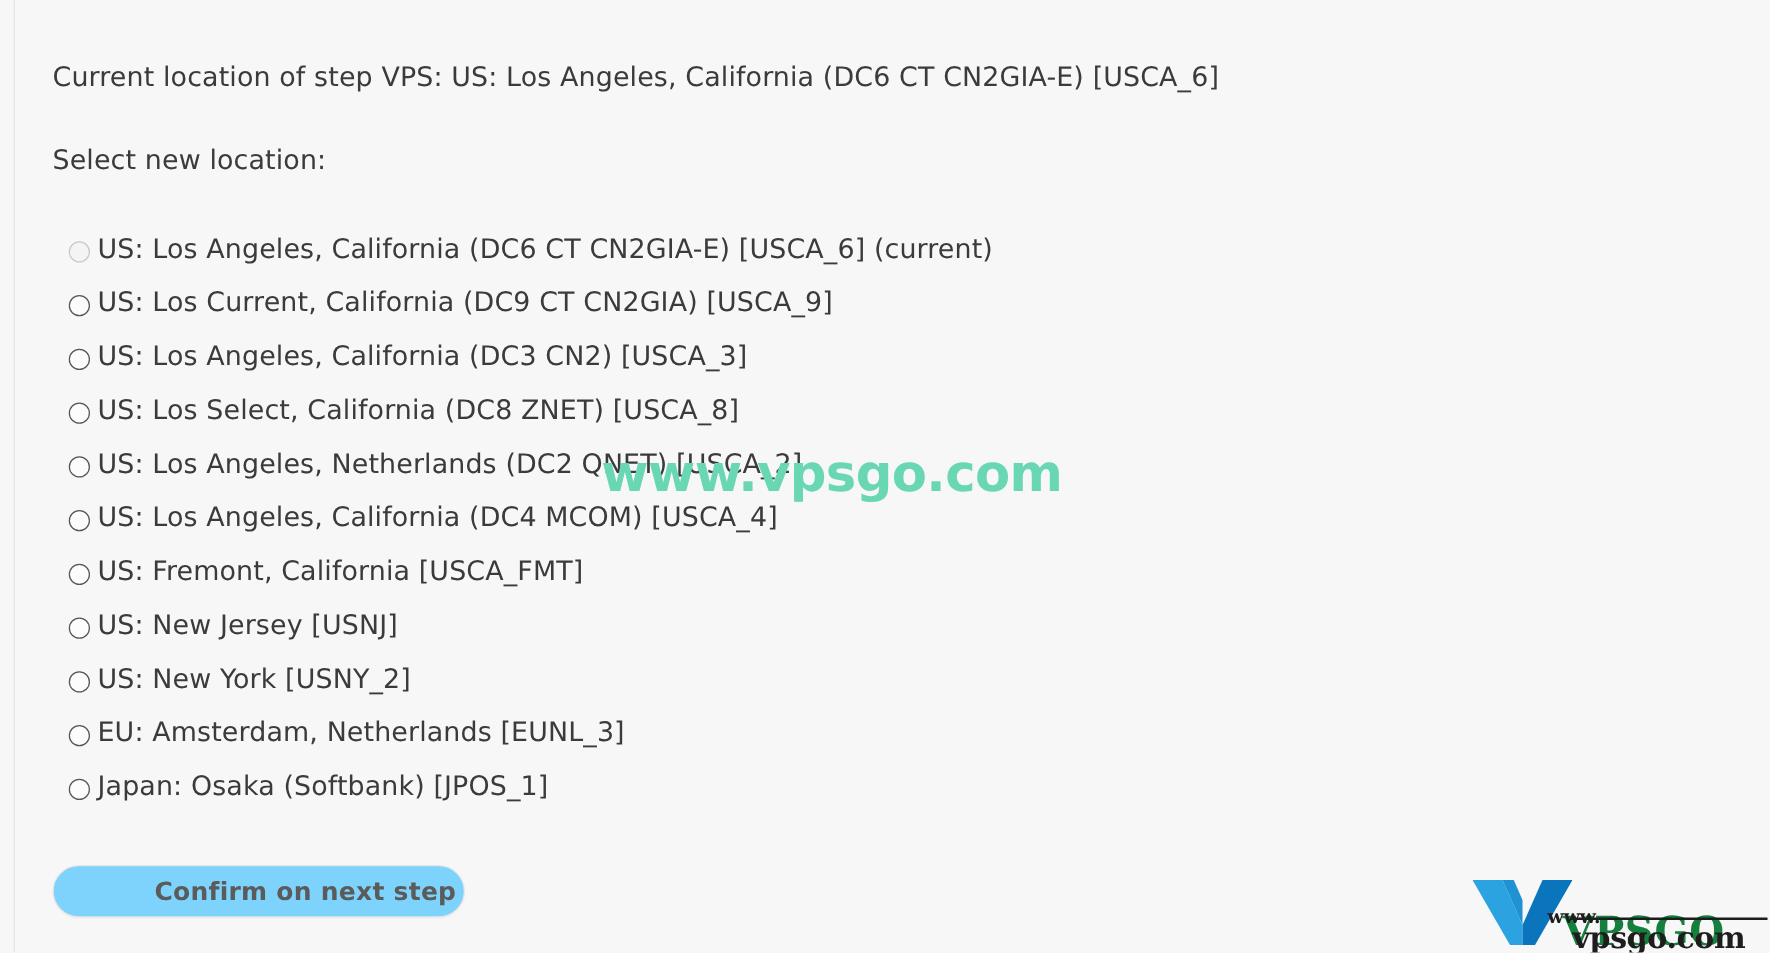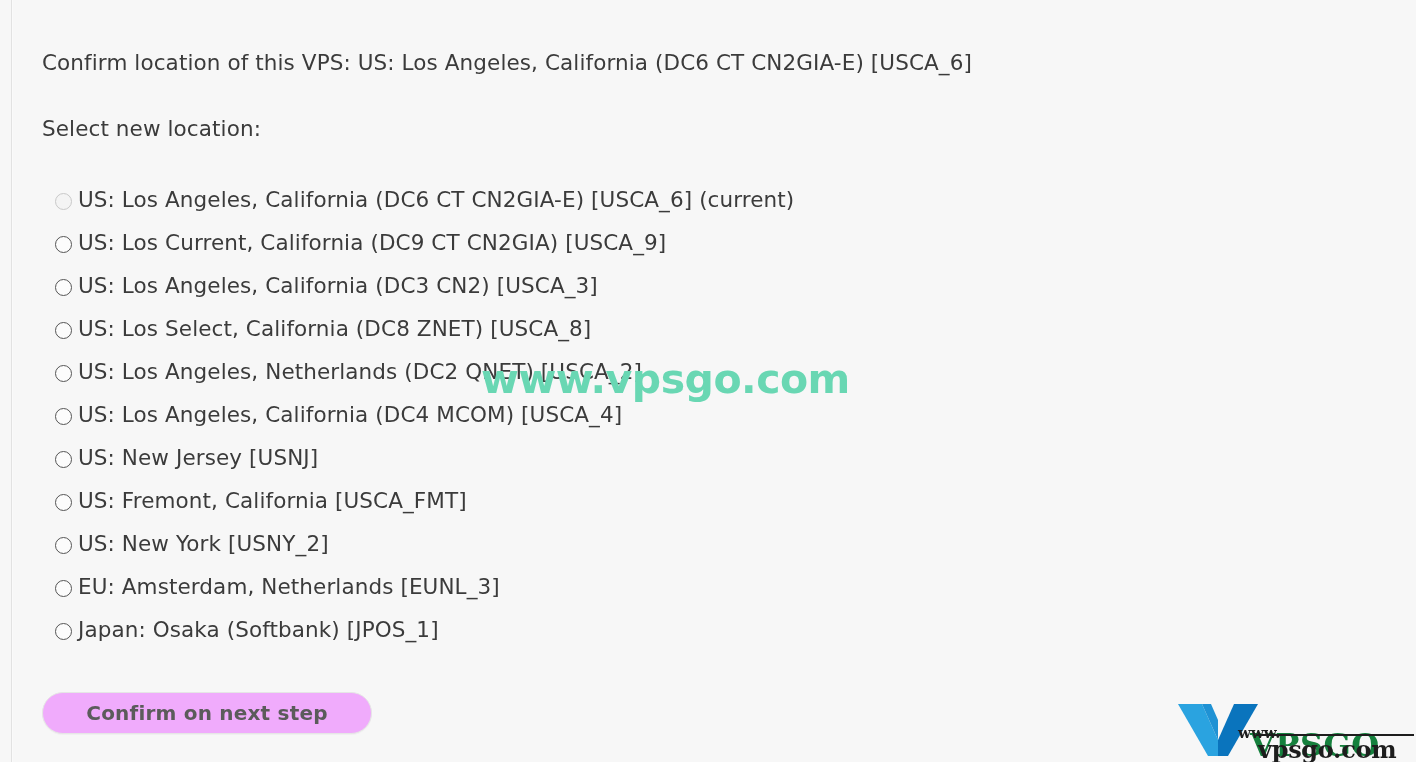--- a/index.html
+++ b/index.html
@@ -115,28 +115,29 @@
     left: 0;
     top: 692px;
   }
 
   .confirm-button {
     display: block;
     width: 330px;
     height: 42px;
     border: 1px solid #e6e6e6;
     border-radius: 21px;
-    background: #f0abfc;
+    background: #7dd3fc;
     color: #5b5b5b;
     font-family: "DejaVu Sans", "Liberation Sans", sans-serif;
     font-size: 20px;
     font-weight: bold;
     letter-spacing: 0.2px;
     cursor: pointer;
     box-shadow: 0 1px 1px rgba(0,0,0,0.03);
+    text-align: right;
   }
 
   
   .watermark {
     position: absolute;
     left: 481px;
     top: 355px;
     font-size: 41px;
     font-weight: bold;
     color: #69d7b3;
@@ -216,21 +217,21 @@
 </head>
 <body>
 
 <div class="page">
 
   <div class="left-rule"></div>
   <div class="left-rule-2"></div>
 
   <div class="content">
 
-    <div class="current-location">Confirm location of this VPS: US: Los Angeles, California (DC6 CT CN2GIA-E) [USCA_6]</div>
+    <div class="current-location">Current location of step VPS: US: Los Angeles, California (DC6 CT CN2GIA-E) [USCA_6]</div>
 
     <div class="select-prompt">Select new location:</div>
 
     <div class="options">
 
       <div class="option-row">
         <input type="radio" name="loc" class="radio disabled" disabled="" style="">
         <span class="option-label">US: Los Angeles, California (DC6 CT CN2GIA-E) [USCA_6] (current)</span>
       </div>
 
@@ -254,26 +255,26 @@
         <span class="option-label">US: Los Angeles, Netherlands (DC2 QNET) [USCA_2]</span>
       </div>
 
       <div class="option-row">
         <input type="radio" name="loc" class="radio" style="">
         <span class="option-label">US: Los Angeles, California (DC4 MCOM) [USCA_4]</span>
       </div>
 
       <div class="option-row">
         <input type="radio" name="loc" class="radio" style="">
+        <span class="option-label">US: Fremont, California [USCA_FMT]</span>
+      </div>
+
+      <div class="option-row">
+        <input type="radio" name="loc" class="radio" style="">
         <span class="option-label">US: New Jersey [USNJ]</span>
-      </div>
-
-      <div class="option-row">
-        <input type="radio" name="loc" class="radio" style="">
-        <span class="option-label">US: Fremont, California [USCA_FMT]</span>
       </div>
 
       <div class="option-row">
         <input type="radio" name="loc" class="radio" style="">
         <span class="option-label">US: New York [USNY_2]</span>
       </div>
 
       <div class="option-row">
         <input type="radio" name="loc" class="radio" style="">
         <span class="option-label">EU: Amsterdam, Netherlands [EUNL_3]</span>

